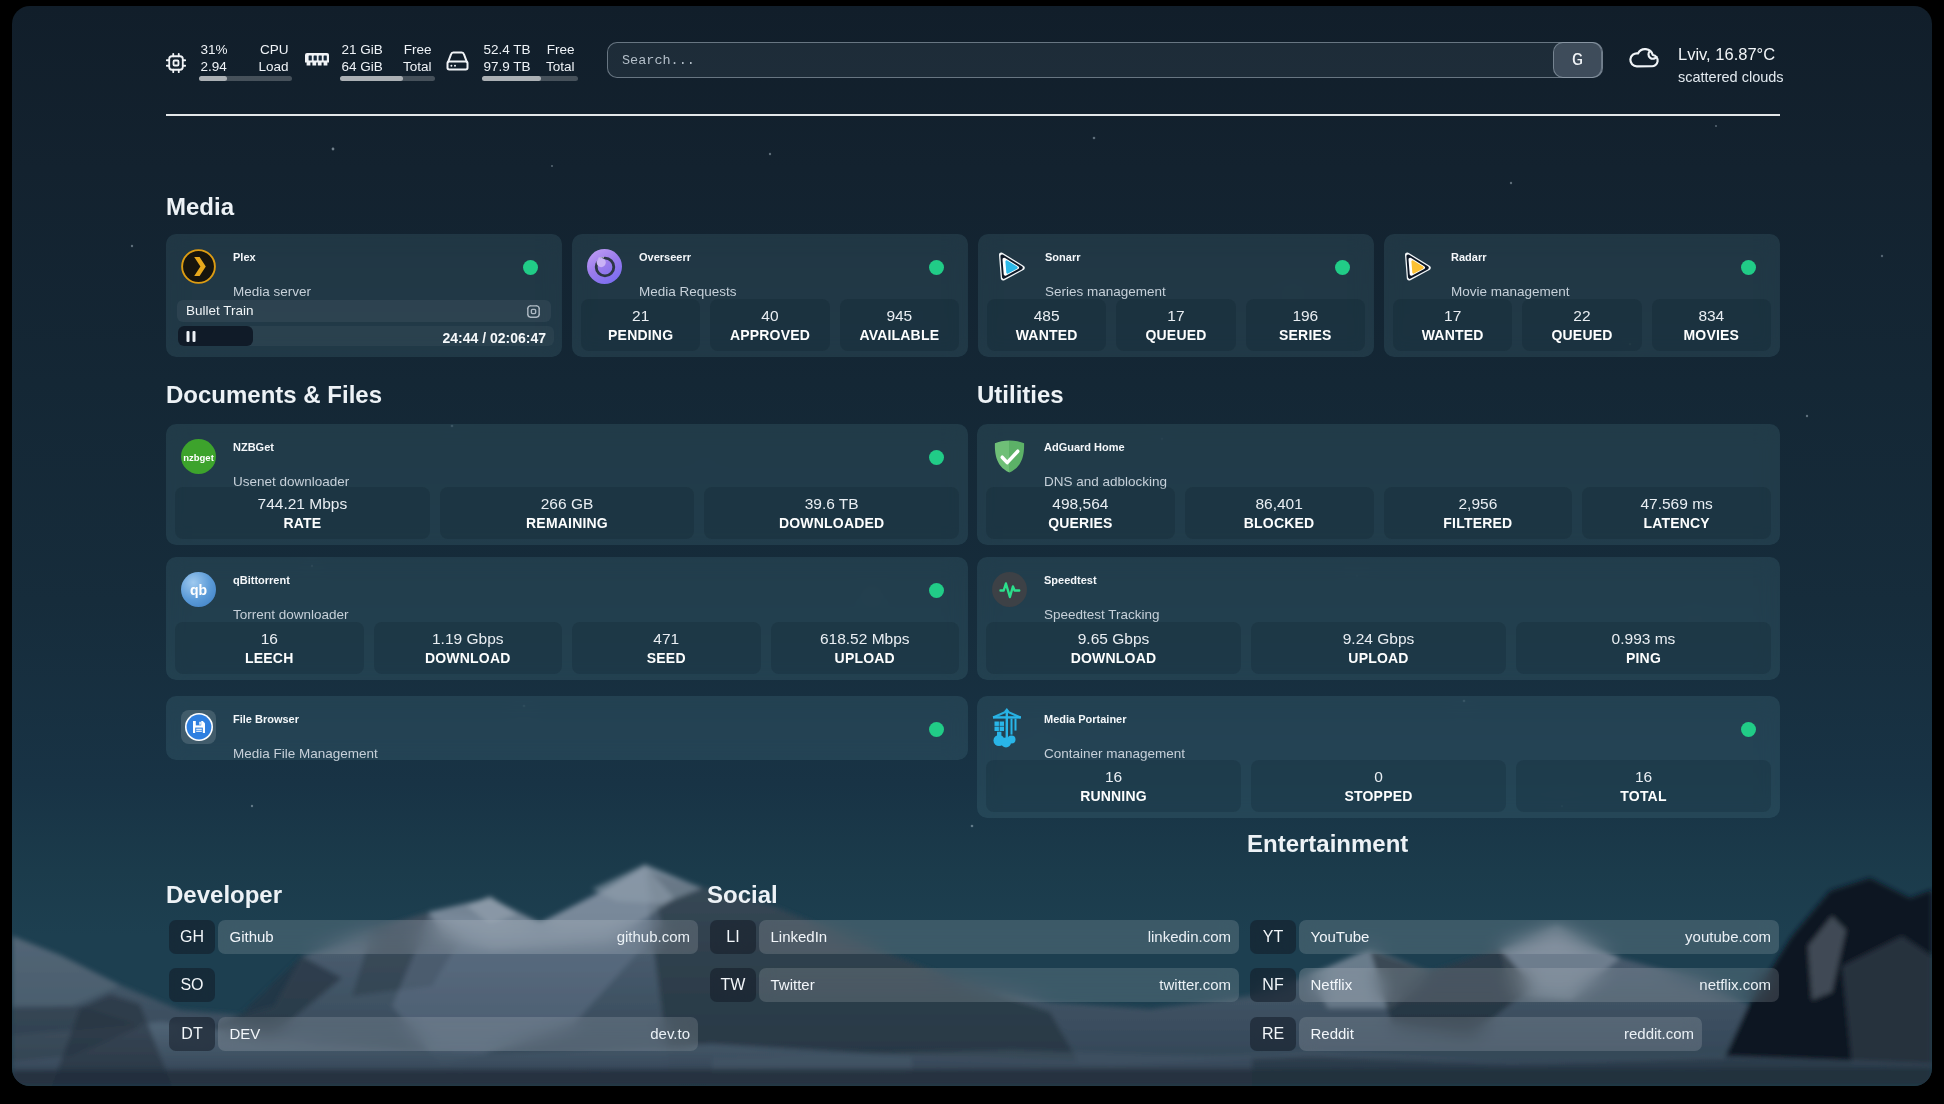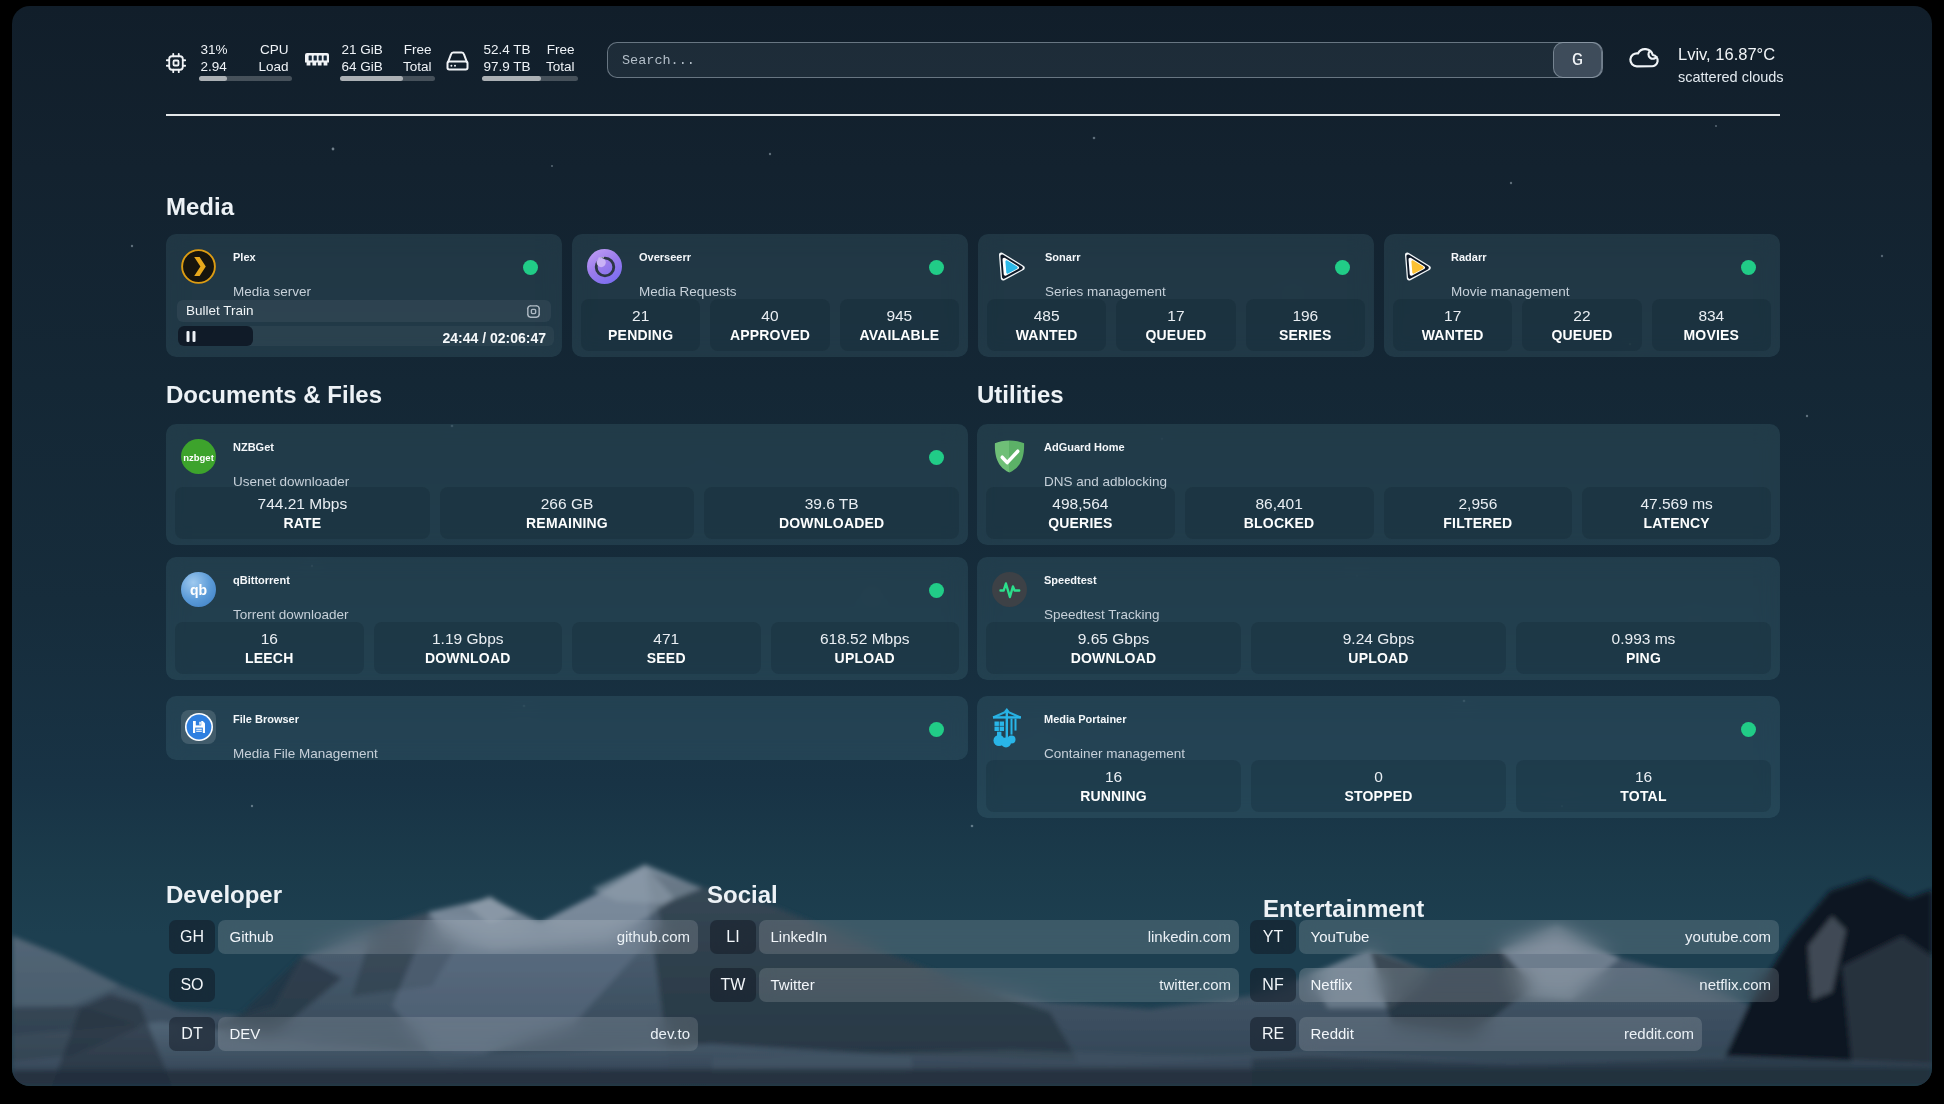--- a/index.html
+++ b/index.html
@@ -505,21 +505,21 @@
         </div>
       <div class="stat">
           <div class="v">16</div>
           <div class="l">TOTAL</div>
         </div>
     </div>
   </div>
 
   <div class="sec-title" style="left:154px; top:875px;">Developer</div>
   <div class="sec-title" style="left:695px; top:875px;">Social</div>
-  <div class="sec-title" style="left:1235px; top:889px;margin-left:16px;">Entertainment</div>
+  <div class="sec-title" style="left:1235px; top:824px;">Entertainment</div>
 
   <div class="bk-badge" style="left:157px; top:914px;">GH</div>
   <div class="bk-strip" style="left:206px; top:914px; width:480px;">
     <div class="bk-name">Github</div>
       <div class="bk-dom">github.com</div>
   </div>
   <div class="bk-badge" style="left:157px; top:962px;">SO</div>
   <div class="bk-badge" style="left:157px; top:1011px;">DT</div>
   <div class="bk-strip" style="left:206px; top:1011px; width:480px;">
     <div class="bk-name">DEV</div>

